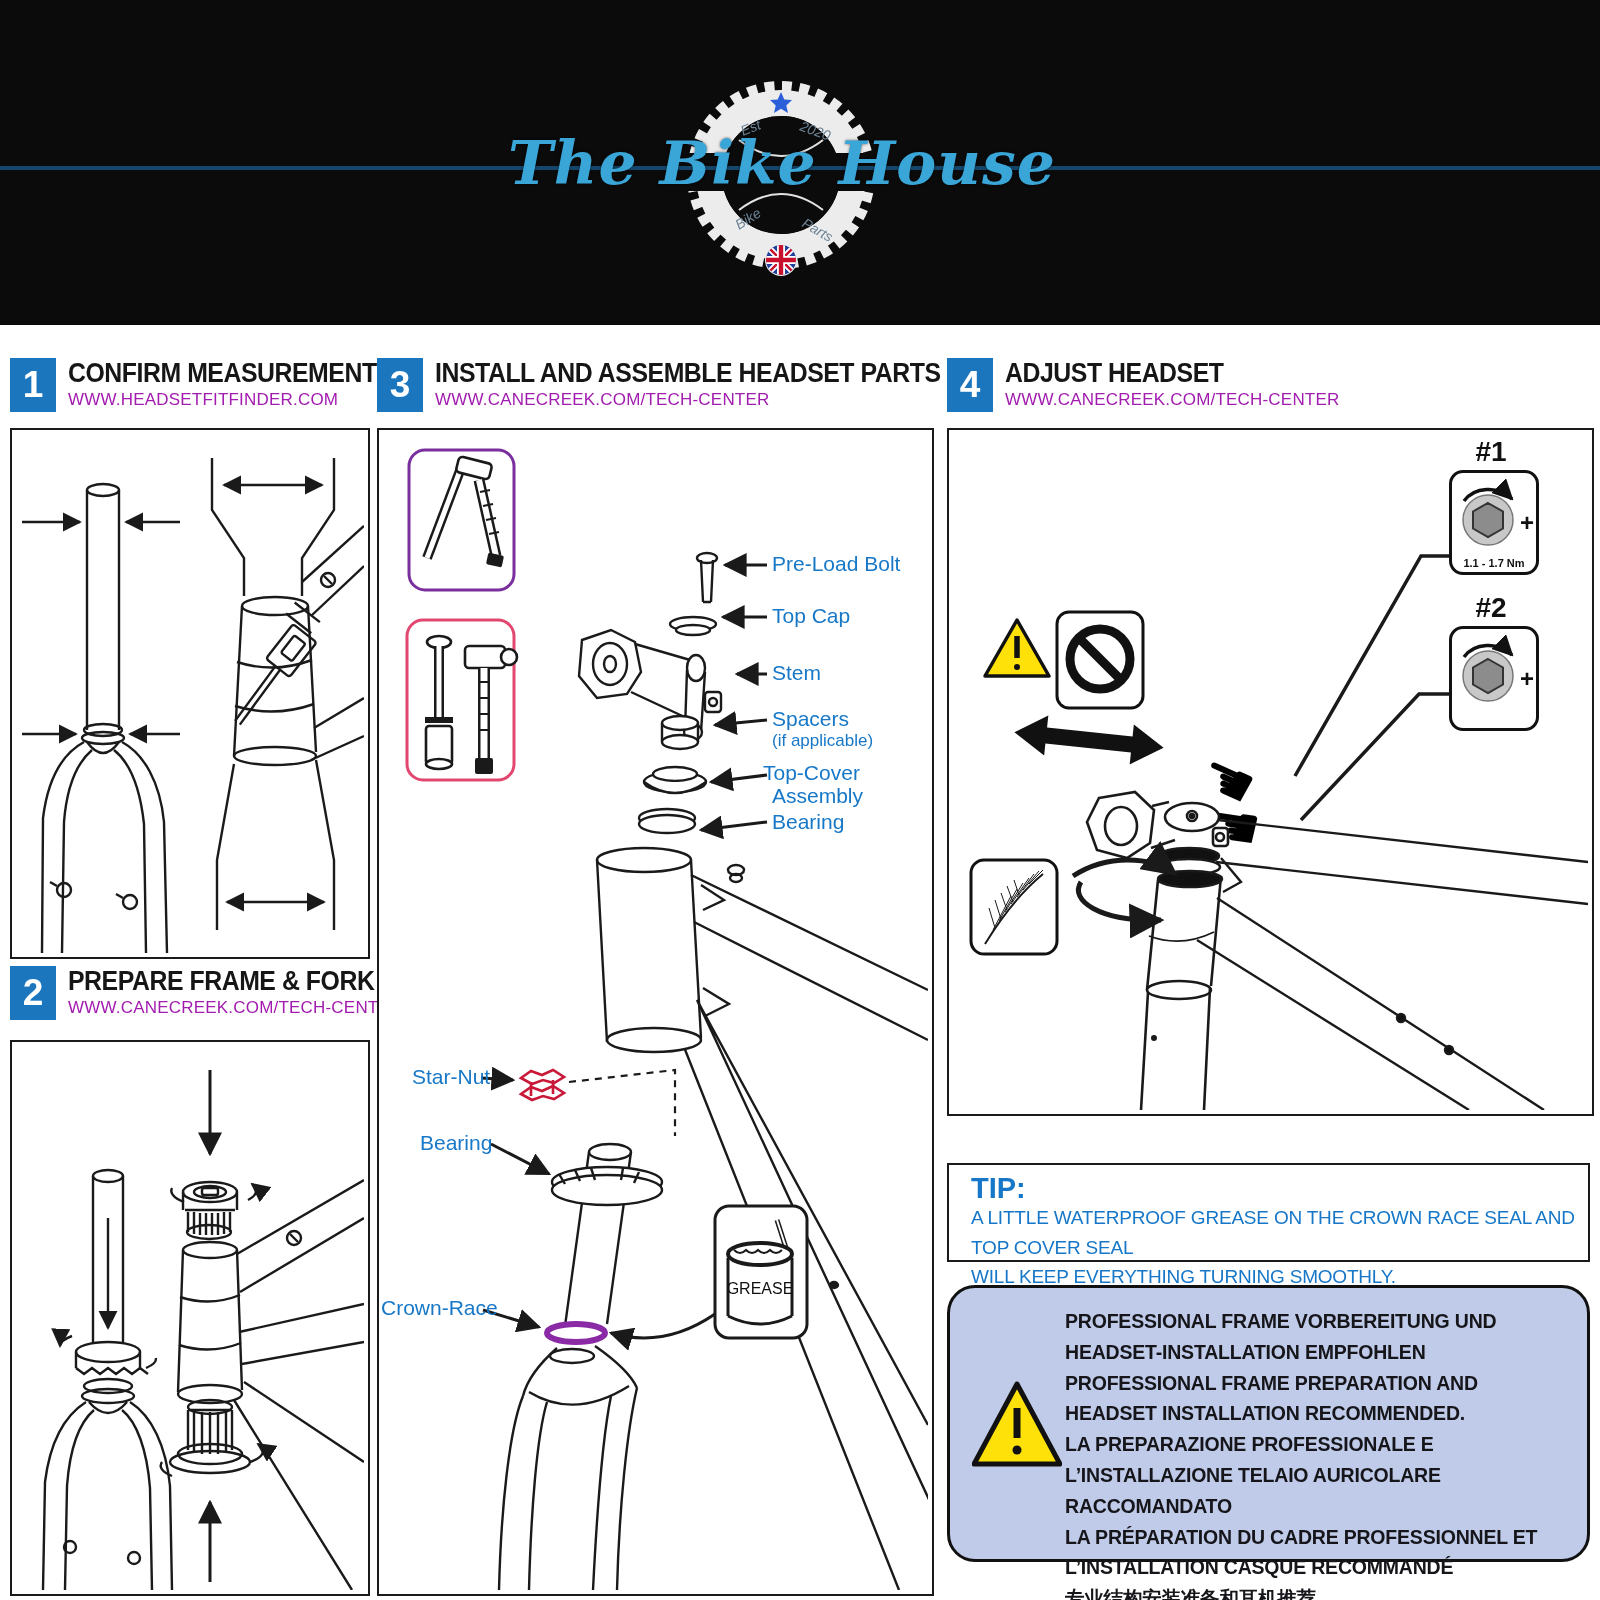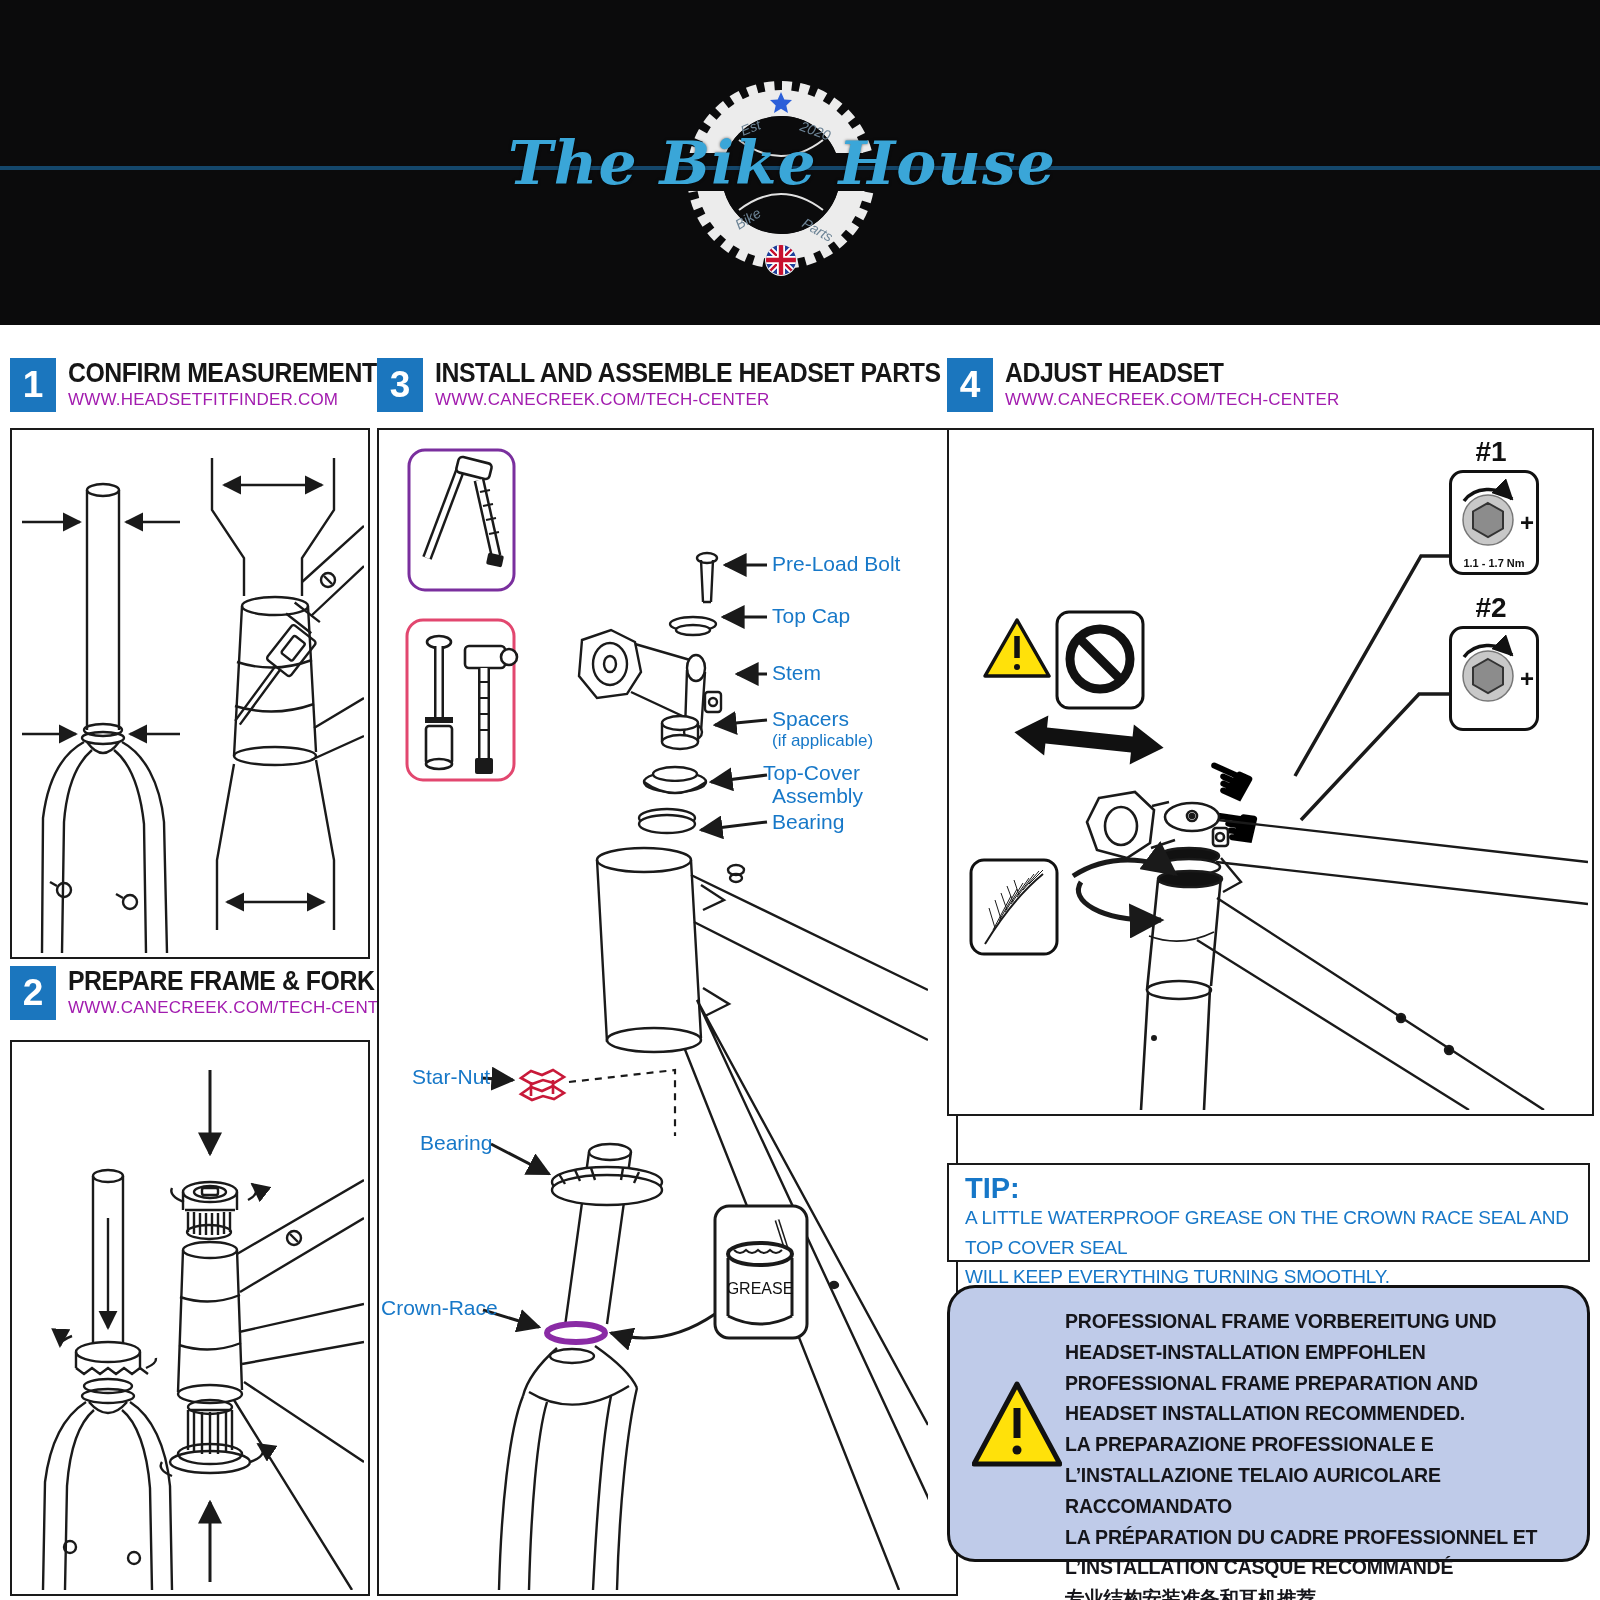--- a/index.html
+++ b/index.html
@@ -35,21 +35,21 @@
   
   .tq-label{position:absolute;font-size:28px;font-weight:bold;color:#111;width:84px;text-align:center;}
   .tq{position:absolute;width:84px;height:99px;border:3px solid #111;border-radius:14px;background:#fff;}
   .tq .nm{position:absolute;left:0;bottom:3px;width:100%;text-align:center;
     font-size:11px;font-weight:bold;color:#111;}
 
   .grease-lbl{position:absolute;font-size:16px;font-weight:normal;color:#111;width:84px;text-align:center;}
 
   
   #tipbox{position:absolute;left:947px;top:1163px;width:643px;height:99px;border:2px solid #1a1a1a;
-    background:#fff;box-sizing:border-box;padding:8px 0 0 16px;}
+    background:#fff;box-sizing:border-box;padding:8px 0 0 22px;}
   #tip-title{color:#1677c8;font-size:29px;font-weight:bold;line-height:1.05;}
   .tip-line{color:#1677c8;font-size:19px;font-weight:normal;line-height:1.55;letter-spacing:-.2px;}
 
   
   #warnbox{position:absolute;left:947px;top:1285px;width:643px;height:277px;background:#bfcbe9;
     border:3px solid #111;border-radius:28px;box-sizing:border-box;}
   #warn-text{position:absolute;left:115px;top:18px;width:505px;color:#15151a;
     font-size:19.5px;font-weight:bold;line-height:1.58;letter-spacing:-.2px;}
 </style>
 </head>
@@ -245,21 +245,21 @@
         <path d="M118,360 C140,374 154,404 158,444 L160,548"></path>
         <path d="M82,368 C68,380 58,404 55,444 L53,548"></path>
         <path d="M110,368 C125,380 135,408 138,446 L140,548"></path>
         <path d="M77,360 Q96,382 115,360"></path>
         <circle cx="58" cy="505" r="6"></circle>
         <circle cx="122" cy="516" r="6"></circle>
       </g>
     </svg>
   </div>
 
-  <div class="box" style="left:377px;top:428px;width:553px;height:1164px;padding-left:24px;">
+  <div class="box" style="left:377px;top:428px;width:553px;height:1164px;">
     <svg width="549" height="1160" viewBox="0 0 549 1160">
       <defs>
         <marker id="a3" viewBox="0 0 10 10" refX="9" refY="5" markerWidth="8" markerHeight="8" orient="auto-start-reverse">
           <path d="M0,0 L10,5 L0,10 z" fill="#1a1a1a"></path>
         </marker>
       </defs>
 
       <g fill="none" stroke="#1a1a1a" stroke-width="2.4">
         <path d="M312,445 L549,560 M315,492 L549,610"></path>
         <path d="M318,570 L549,995 M303,612 L520,1160 M318,570 L592,1160"></path>

